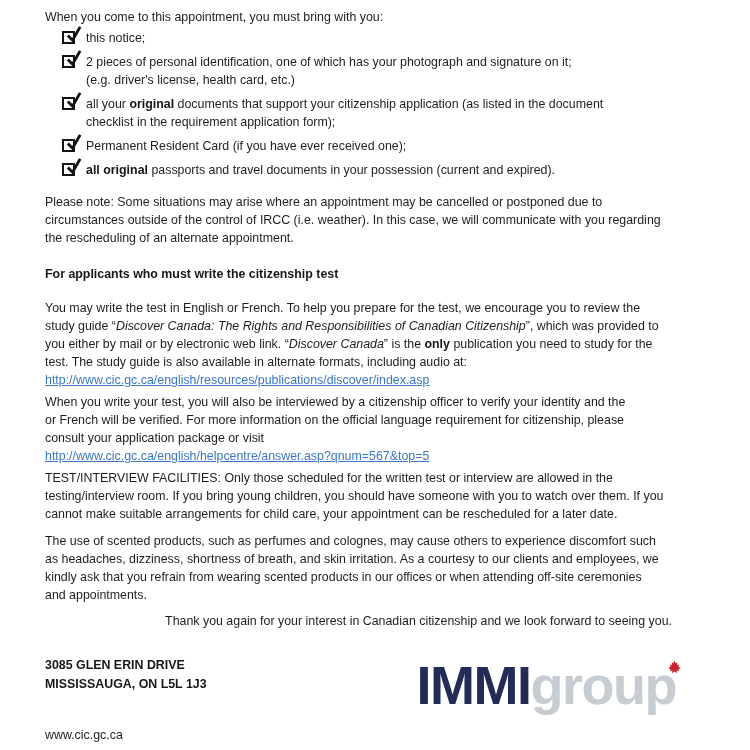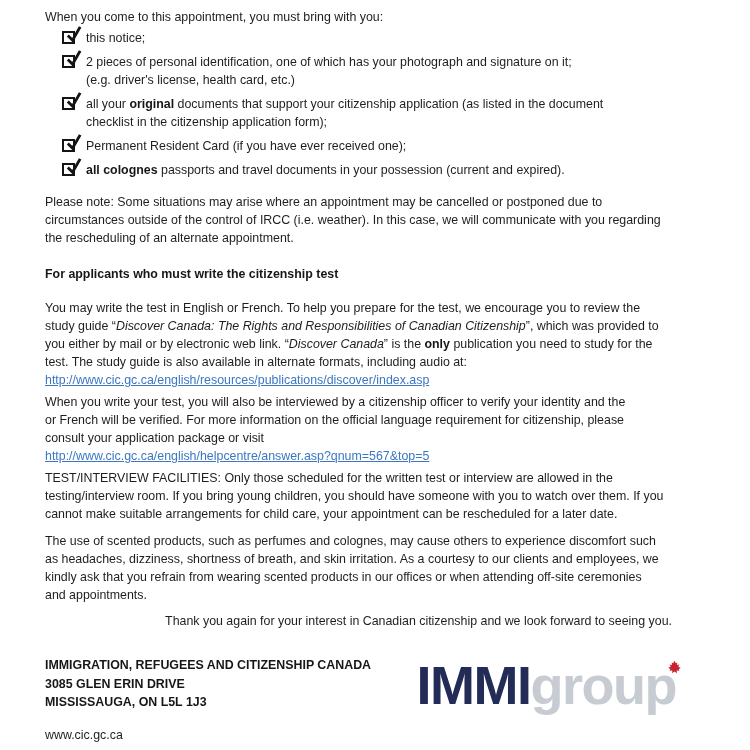--- a/index.html
+++ b/index.html
@@ -98,39 +98,39 @@
       </span>
       <div class="chk-label"><span>2 pieces of personal identification, one of which has your photograph and signature on it;</span><br><span>(e.g. driver's license, health card, etc.)</span></div>
     </div>
 
     <div class="chk-item">
       <span class="chk-box">
         <svg viewBox="0 0 20 20">
           <path d="M4 11 L9 16 L17 2" fill="none" stroke="#141414" stroke-width="3"></path>
         </svg>
       </span>
-      <div class="chk-label"><span>all your </span><b>original</b><span> documents that support your citizenship application (as listed in the document</span><br><span>checklist in the citizenship application form);</span></div>
+      <div class="chk-label"><span>all your </span><b>original</b><span> documents that support your citizenship application (as listed in the document</span><br><span>checklist in the requirement application form);</span></div>
     </div>
 
     <div class="chk-item">
       <span class="chk-box">
         <svg viewBox="0 0 20 20">
           <path d="M4 11 L9 16 L17 2" fill="none" stroke="#141414" stroke-width="3"></path>
         </svg>
       </span>
       <div class="chk-label"><span>Permanent Resident Card (if you have ever received one);</span></div>
     </div>
 
     <div class="chk-item">
       <span class="chk-box">
         <svg viewBox="0 0 20 20">
           <path d="M4 11 L9 16 L17 2" fill="none" stroke="#141414" stroke-width="3"></path>
         </svg>
       </span>
-      <div class="chk-label"><b>all colognes</b><span> passports and travel documents in your possession (current and expired).</span></div>
+      <div class="chk-label"><b>all original</b><span> passports and travel documents in your possession (current and expired).</span></div>
     </div>
 
   </div>
 
   <div class="para mt-please">
     <div class="line">Please note: Some situations may arise where an appointment may be cancelled or postponed due to</div>
     <div class="line">circumstances outside of the control of IRCC (i.e. weather). In this case, we will communicate with you regarding</div>
     <div class="line">the rescheduling of an alternate appointment.</div>
   </div>
 
@@ -160,21 +160,20 @@
   <div class="para mt-scent">
     <div class="line">The use of scented products, such as perfumes and colognes, may cause others to experience discomfort such</div>
     <div class="line">as headaches, dizziness, shortness of breath, and skin irritation. As a courtesy to our clients and employees, we</div>
     <div class="line">kindly ask that you refrain from wearing scented products in our offices or when attending off-site ceremonies</div>
     <div class="line">and appointments.</div>
   </div>
 
   <div class="para mt-thanks line">Thank you again for your interest in Canadian citizenship and we look forward to seeing you.</div>
 
   <div class="footer-block">
-    <div class="line">IMMIGRATION, REFUGEES AND CITIZENSHIP CANADA</div>
     <div class="line">3085 GLEN ERIN DRIVE</div>
     <div class="line">MISSISSAUGA, ON L5L 1J3</div>
   </div>
 
   <div class="website">www.cic.gc.ca</div>
 
   <div class="logo">
     <span class="logo-immi">IMMI</span><span class="logo-group">group</span>
     <svg class="leaf" viewBox="0 0 24 24">
       <path fill="#c8232e" d="M12 1 L14.1 5.2 L16.5 3.8 L15.9 8.1 L19.8 7.2 L18 10.8 L22 12.3 L18.6 14.6 L20 17.3 L15.5 16.7 L15.8 21.3 L12 18.4 L8.2 21.3 L8.5 16.7 L4 17.3 L5.4 14.6 L2 12.3 L6 10.8 L4.2 7.2 L8.1 8.1 L7.5 3.8 L9.9 5.2 Z"></path>

